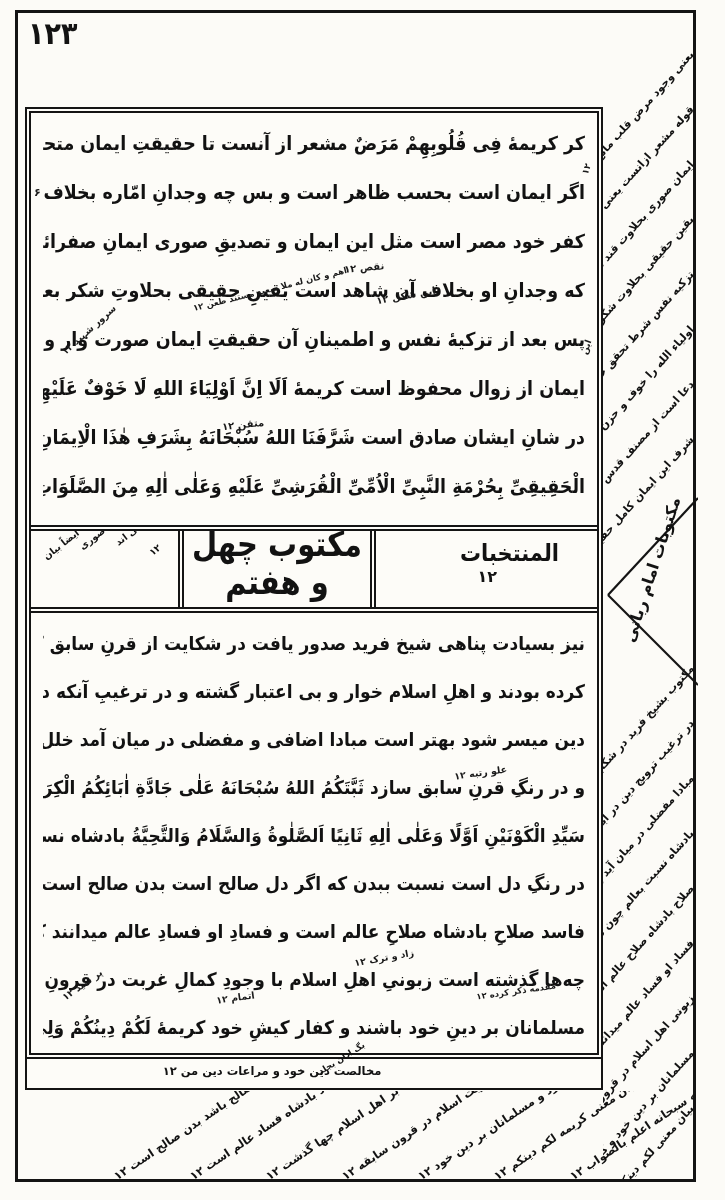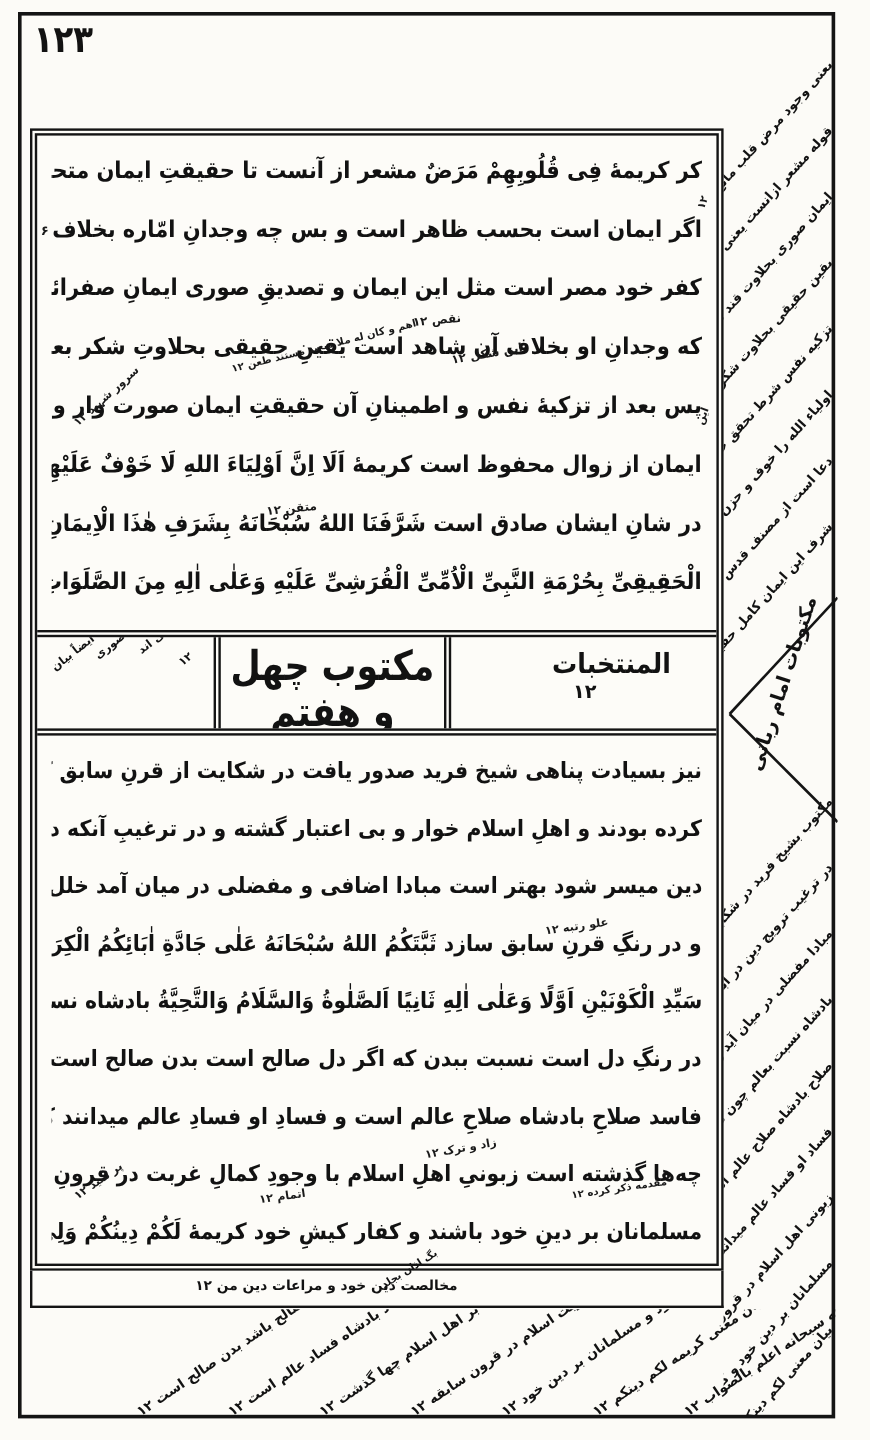--- a/index.html
+++ b/index.html
@@ -36,21 +36,21 @@
   
   .band{
     left:0;right:0;top:412px;height:88px;box-sizing:border-box;
     border-top:6px double #141414;border-bottom:6px double #141414;
     display:flex;direction:ltr;
   }
   .band-cell{box-sizing:border-box;position:relative;overflow:hidden;}
   .cell-left{width:147px;}
   .cell-center{
     width:198px;border-left:6px double #141414;border-right:6px double #141414;
-    display:flex;align-items:flex-end;justify-content:center;
+    display:flex;align-items:flex-start;justify-content:center;
   }
   .cell-right{flex:1;direction:rtl;}
   .band-title{
     font-size:29px;font-weight:bold;text-align:center;line-height:1.12;
     transform:scaleY(1.18);direction:rtl;
   }
   .muntakhabat{font-size:21px;font-weight:bold;text-align:right;padding:10px 38px 0 0;transform:scaleY(1.1);}
   .muntakhabat-no{font-size:16px;font-weight:bold;text-align:right;padding:2px 100px 0 0;}
   .cell-note{
     position:absolute;font-size:9.5px;font-weight:bold;white-space:nowrap;

